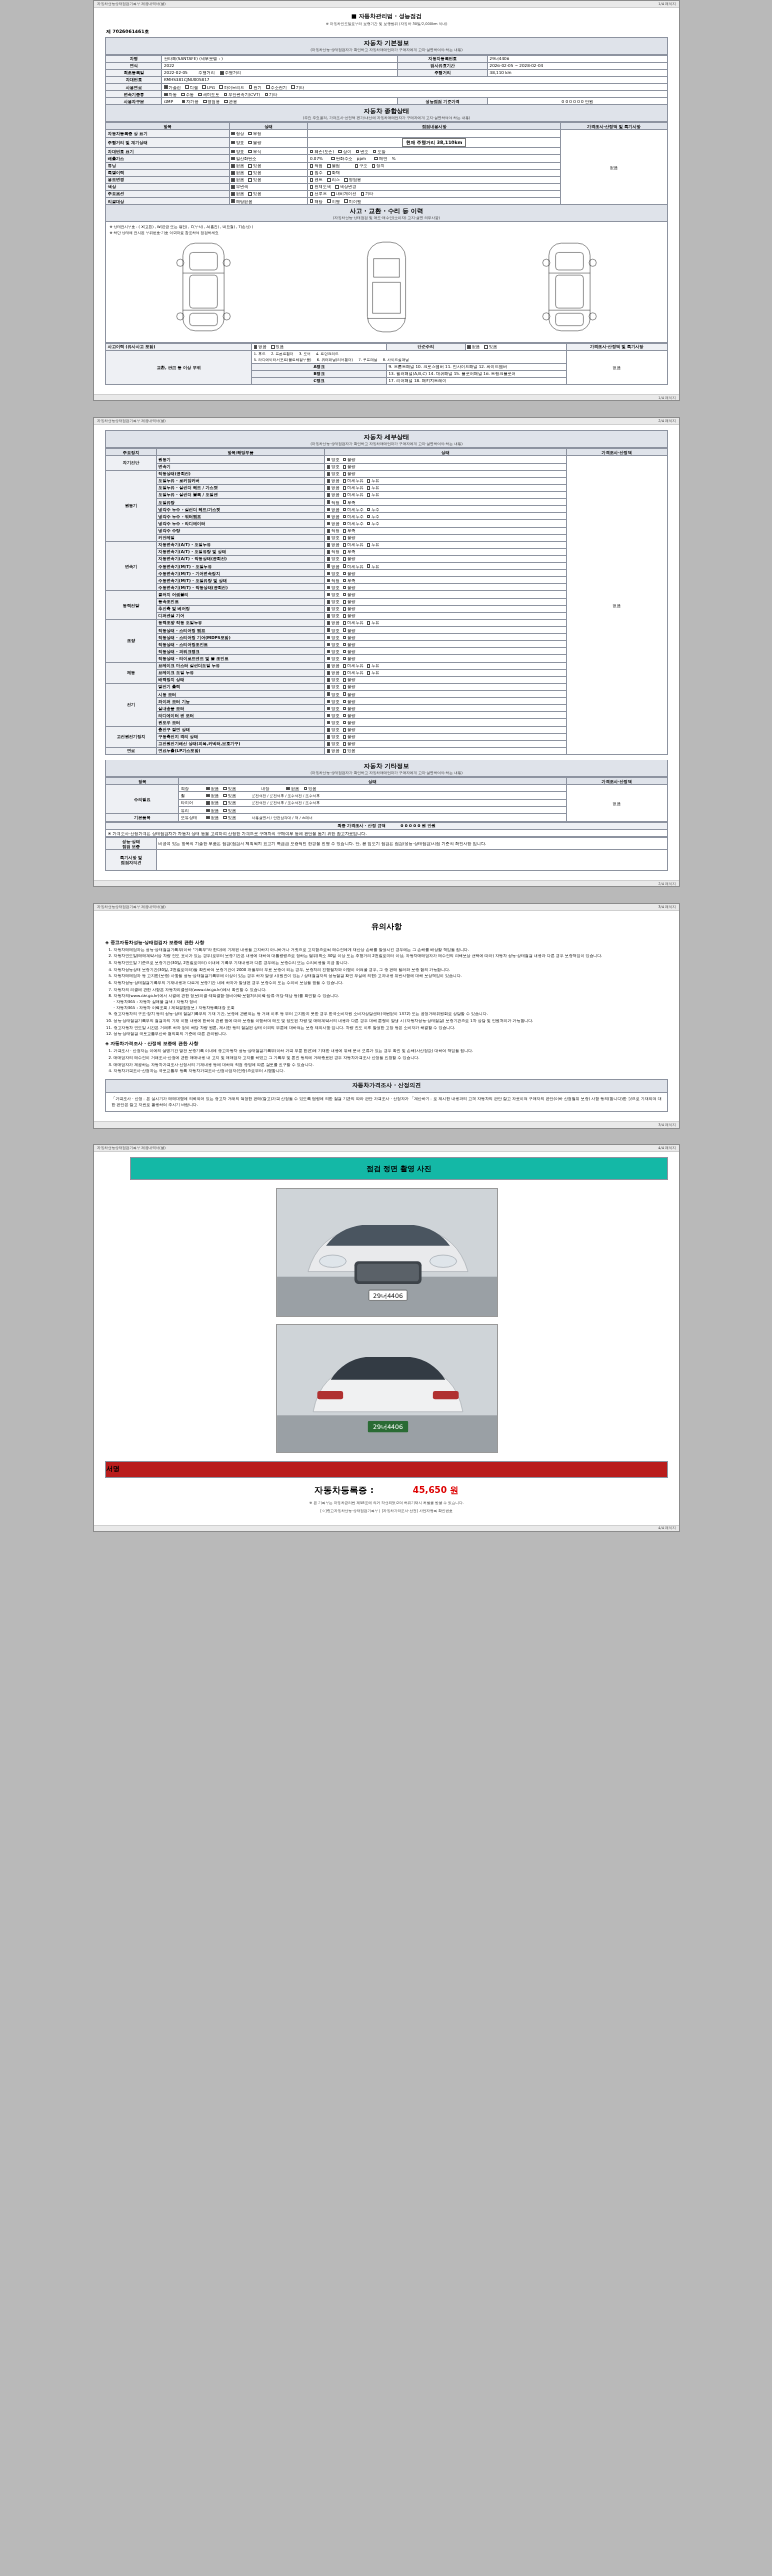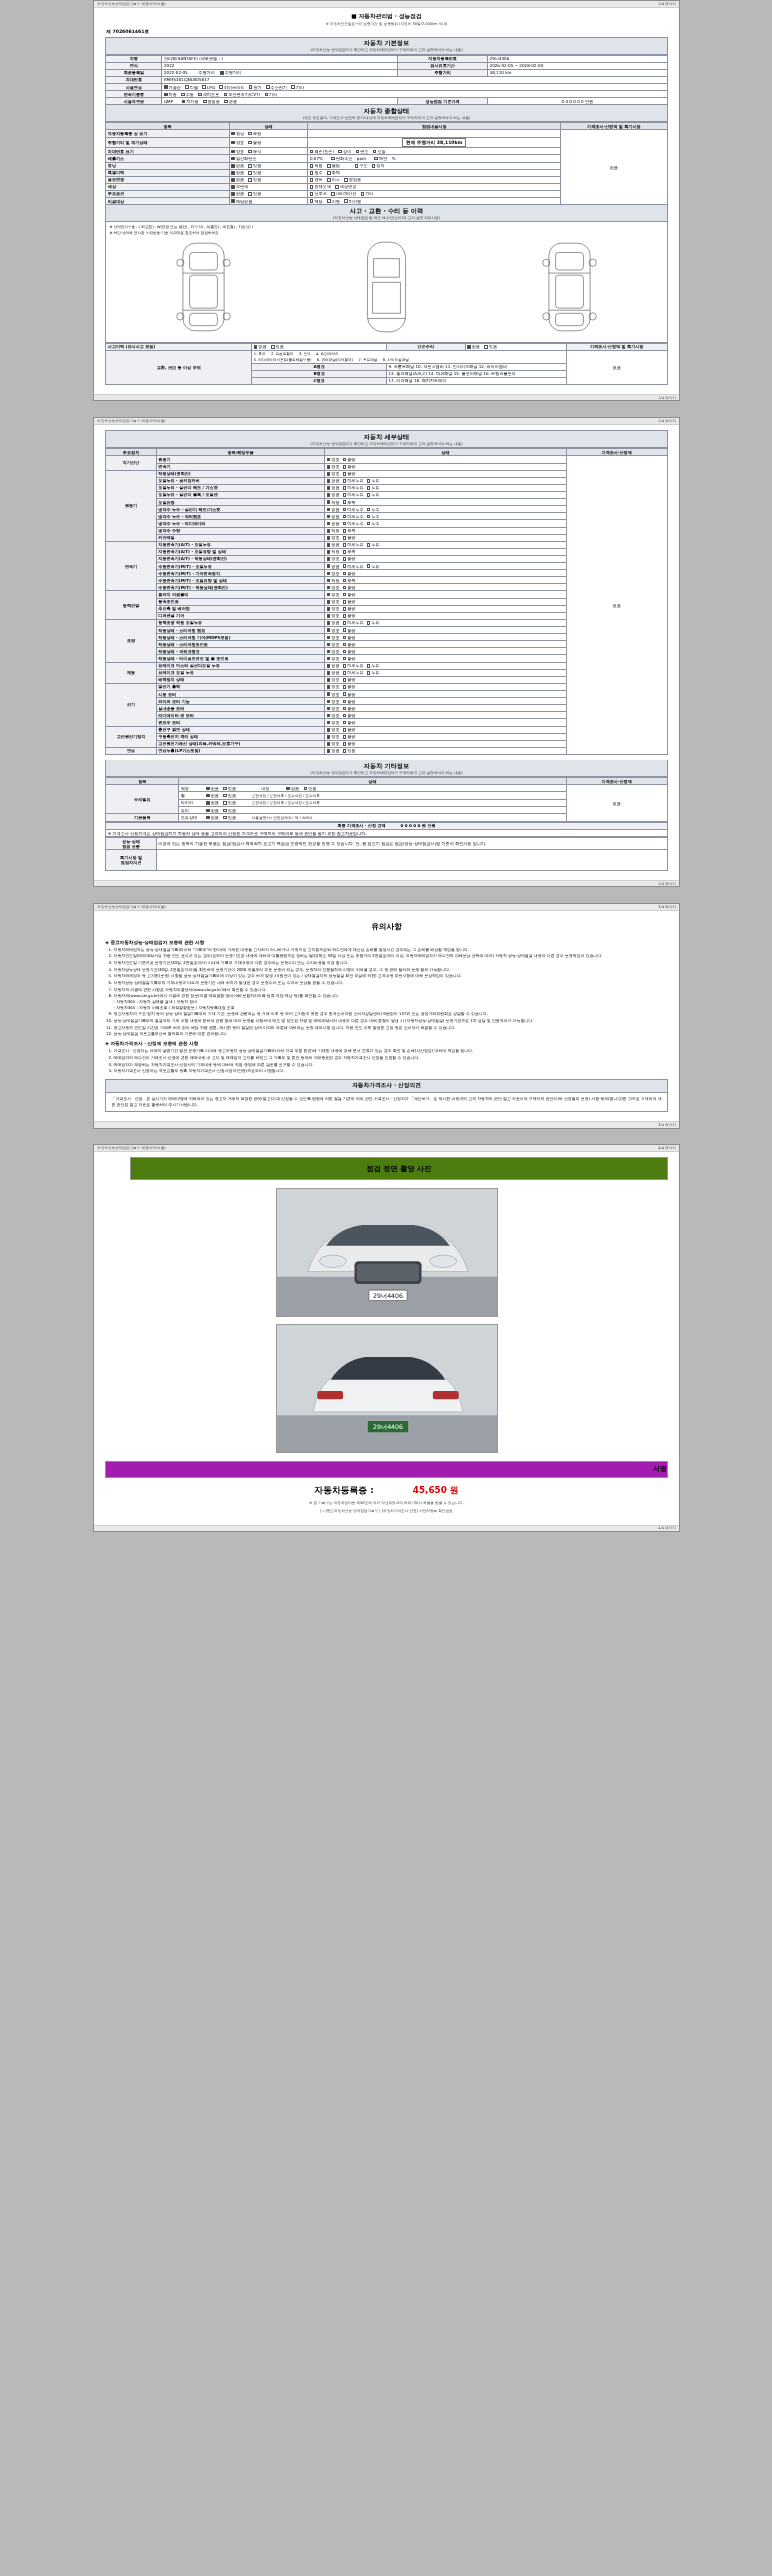--- a/index.html
+++ b/index.html
@@ -55,31 +55,31 @@
   .mini { font-size:3.6px; }
   .tiny { font-size:3.3px; }
 
   .kmbox { display:inline-block; border:0.5px solid #777; padding:0.5px 3.1px; font-weight:bold; font-size:4.6px; background:#fff;}
 
   .diagram-wrap { border:0.5px solid #8d93a0; border-top:none; padding:3.1px; }
   .diagram-note { font-size:3.6px; margin-bottom:1.5px; }
   .cars { display:flex; justify-content:space-around; align-items:center; padding:2.1px 0; }
   .pricebox { text-align:center; font-size:8.8px; font-weight:bold; padding:7.2px 0 2.1px 0; }
   .pricebox .red { color:#d00;margin-left:36px; }
-  .sign-band { background:#a21caf; border:0.5px solid #8d93a0; text-align:right; font-weight:bold; font-size:6.7px; padding:2.6px 0; }
+  .sign-band { background:#b91c1c; border:0.5px solid #8d93a0; text-align:left; font-weight:bold; font-size:6.7px; padding:2.6px 0; }
 
   .notice-title { text-align:center; font-weight:bold; font-size:7.7px; padding:5.2px 0 4.1px 0; }
   .notice h4 { font-size:4.6px; margin:4.1px 0 2.1px 0; }
   .notice ol { margin:0 0 3.1px 8.2px; padding:0; }
   .notice li { font-size:3.9px; line-height:1.45; margin-bottom:1px; }
   .notice-box { border:0.5px solid #8d93a0; margin-top:5.2px; }
   .notice-box .hd { background:#dfe3ea; text-align:center; font-weight:bold; font-size:5.7px; padding:2.1px 0; border-bottom:0.5px solid #8d93a0;}
   .notice-box .bd { padding:3.1px 5.2px; font-size:3.9px; line-height:1.5; }
 
-  .photo-title { text-align:center; font-weight:bold; font-size:7.2px; padding:5.2px 0; background:#4d7c0f; border:0.5px solid #8d93a0;margin-left:25px;}
+  .photo-title { text-align:center; font-weight:bold; font-size:7.2px; padding:5.2px 0; background:#14b8a6; border:0.5px solid #8d93a0;margin-left:25px;}
   .photos { display:flex; flex-direction:column; align-items:center; gap:7.2px; padding:8.2px 0; }
   .photo { width:222px; height:129px; border:0.5px solid #999; position:relative; overflow:hidden; }
 
   .footer-note { text-align:center; font-size:3.6px; color:#333; padding:2.1px 0; }
   .page-bottom { height:6.2px; background:#e9e9e9; border-top:0.5px solid #cfcfcf; font-size:3.6px; color:#555; display:flex; align-items:center; justify-content:flex-end; padding:0 3.1px;}
 
   .sec-head-row td { background:#dfe3ea; font-weight:bold; text-align:center; font-size:4.6px; }
 </style>
 </head>
 <body>

